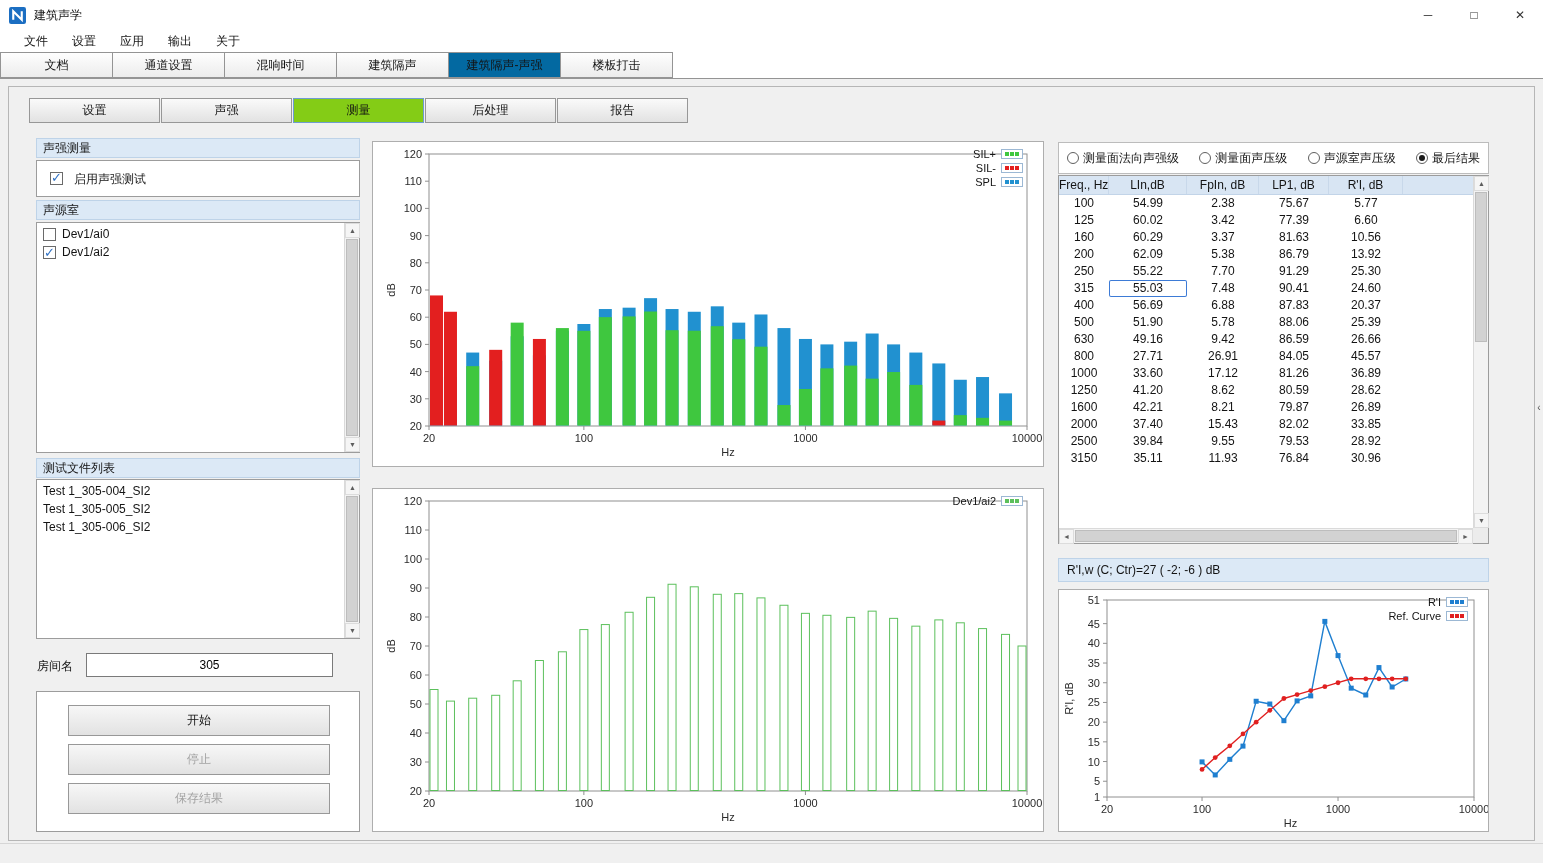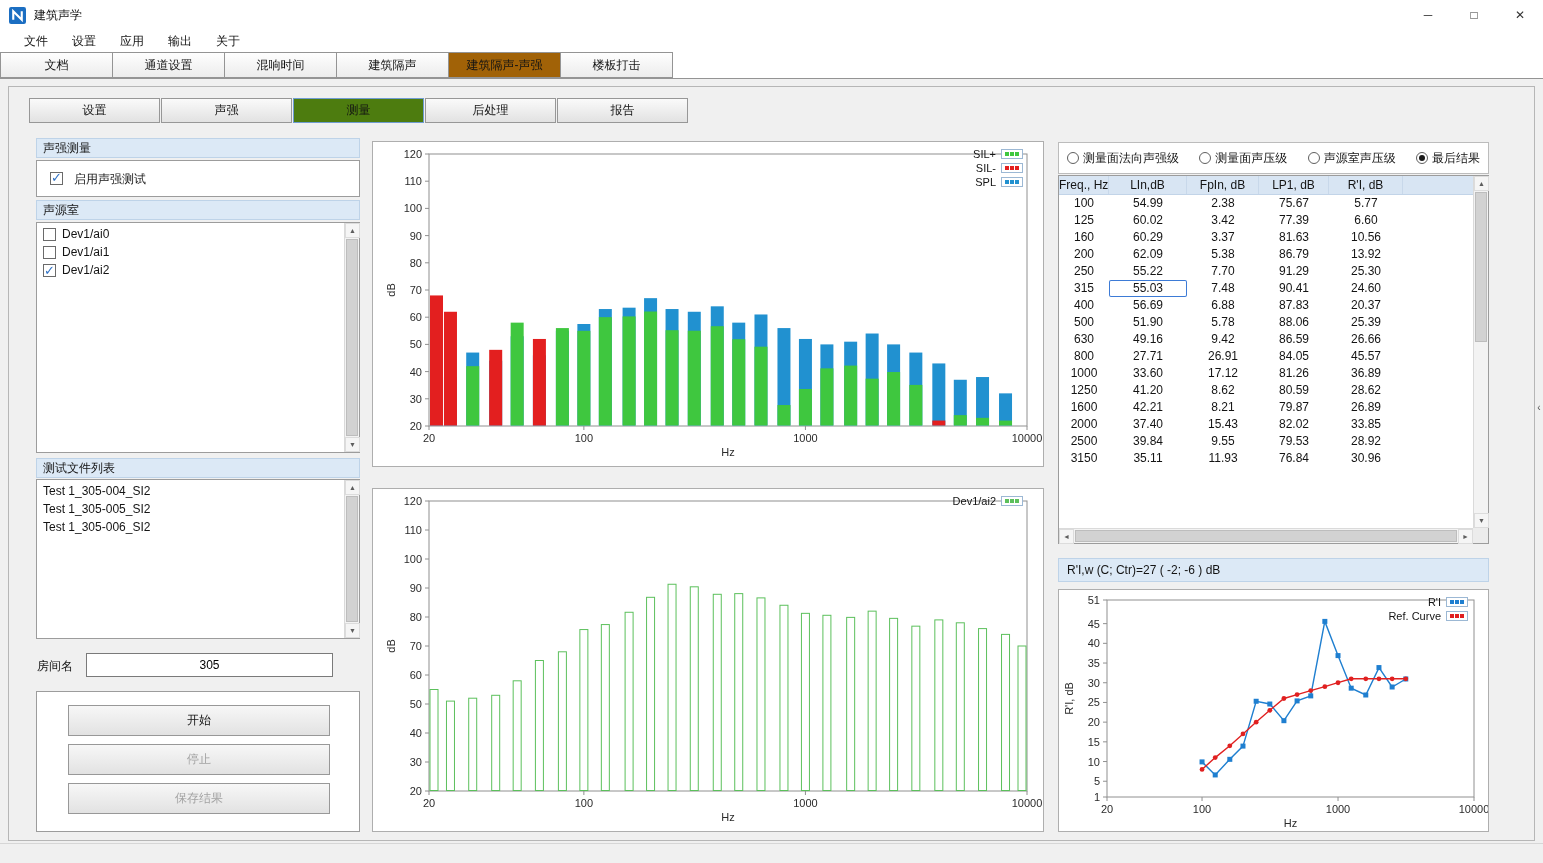--- a/index.html
+++ b/index.html
@@ -9,26 +9,26 @@
   .titlebar{position:absolute;left:0;top:0;right:0;height:30px;background:#fff;display:flex;align-items:center}
   .app-logo{width:17px;height:17px;margin-left:9px;flex:0 0 auto}
   .win-title{margin-left:8px}
   .win-controls{position:absolute;right:0;top:0;height:30px;display:flex}
   .win-btn{width:46px;height:30px;text-align:center;line-height:30px;font-size:12px;color:#333;cursor:default}
   .menubar{position:absolute;left:0;top:30px;right:0;height:22px;background:#fff;display:flex;align-items:center;padding-left:12px}
   .menu-item{padding:0 12px;height:22px;line-height:22px}
   .doctabs{position:absolute;left:0;top:52px;right:0;height:27px;background:#fff;border-bottom:1px solid #949494;display:flex;align-items:flex-end}
   .doctab{width:113px;height:26px;line-height:24px;text-align:center;border:1px solid #949494;margin-right:-1px;
           background:linear-gradient(#fefefe,#ececec);white-space:nowrap;overflow:hidden}
-  .doctab.active{background:#a16207}
+  .doctab.active{background:#0369a1}
   
   .main-frame{position:absolute;left:8px;top:86px;right:8px;bottom:22px;border:1px solid #b6b6b6;background:#f0f0f0}
   .subtabs{position:absolute;left:20px;top:11px;display:flex;gap:1px}
   .subtab{width:131px;height:25px;line-height:23px;text-align:center;border:1px solid #979797;background:linear-gradient(#fafafa,#e2e2e2)}
-  .subtab.active{background:#4d7c0f;border-color:#6f9cd1}
+  .subtab.active{background:#84cc16;border-color:#6f9cd1}
   
   .grp-hdr{position:absolute;left:27px;width:324px;height:20px;background:#dce9f6;border:1px solid #bed3e8;line-height:18px;padding-left:6px}
   .panel-white{position:absolute;background:#fff;border:1px solid #9c9c9c}
   .listbox .list-inner{position:absolute;left:1px;top:2px;right:16px;bottom:2px;overflow:hidden}
   .list-item{height:18px;line-height:18px;padding-left:5px;white-space:nowrap;display:flex;align-items:center;gap:6px}
   .chk{display:inline-block;width:13px;height:13px;border:1px solid #6a6a6a;background:#fff;position:relative;flex:0 0 auto}
   .chk.checked::after{content:"✓";position:absolute;left:0;top:-3px;font-size:13px;font-weight:bold;color:#2f71c4}
   .cmd-btn{position:absolute;left:31px;width:262px;height:31px;text-align:center;line-height:29px;border:1px solid #989898;
            background:linear-gradient(#f7f7f7,#e2e2e2)}
   .cmd-btn.disabled{color:#a3a3a3}
@@ -123,24 +123,20 @@
     <span style="position:absolute;left:37px;top:10px">启用声强测试</span>
   </div>
 
   <div class="grp-hdr" style="top:113px">声源室</div>
 
   <div class="panel-white listbox" style="left:27px;top:135px;width:324px;height:231px">
     <div class="list-inner">
         <div class="list-item">
           <span class="chk"></span>
           <span class="item-label">Dev1/ai0</span>
-        </div>
-        <div class="list-item">
-          <span class="chk"></span>
-          <span class="item-label">Dev1/ai1</span>
         </div>
         <div class="list-item">
           <span class="chk checked"></span>
           <span class="item-label">Dev1/ai2</span>
         </div>
       </div>
     <div class="sb-v">
       <span class="sb-btn up"></span>
       <span class="sb-thumb" style="top:16px;height:calc(100% - 32px)"></span>
       <span class="sb-btn down"></span>

